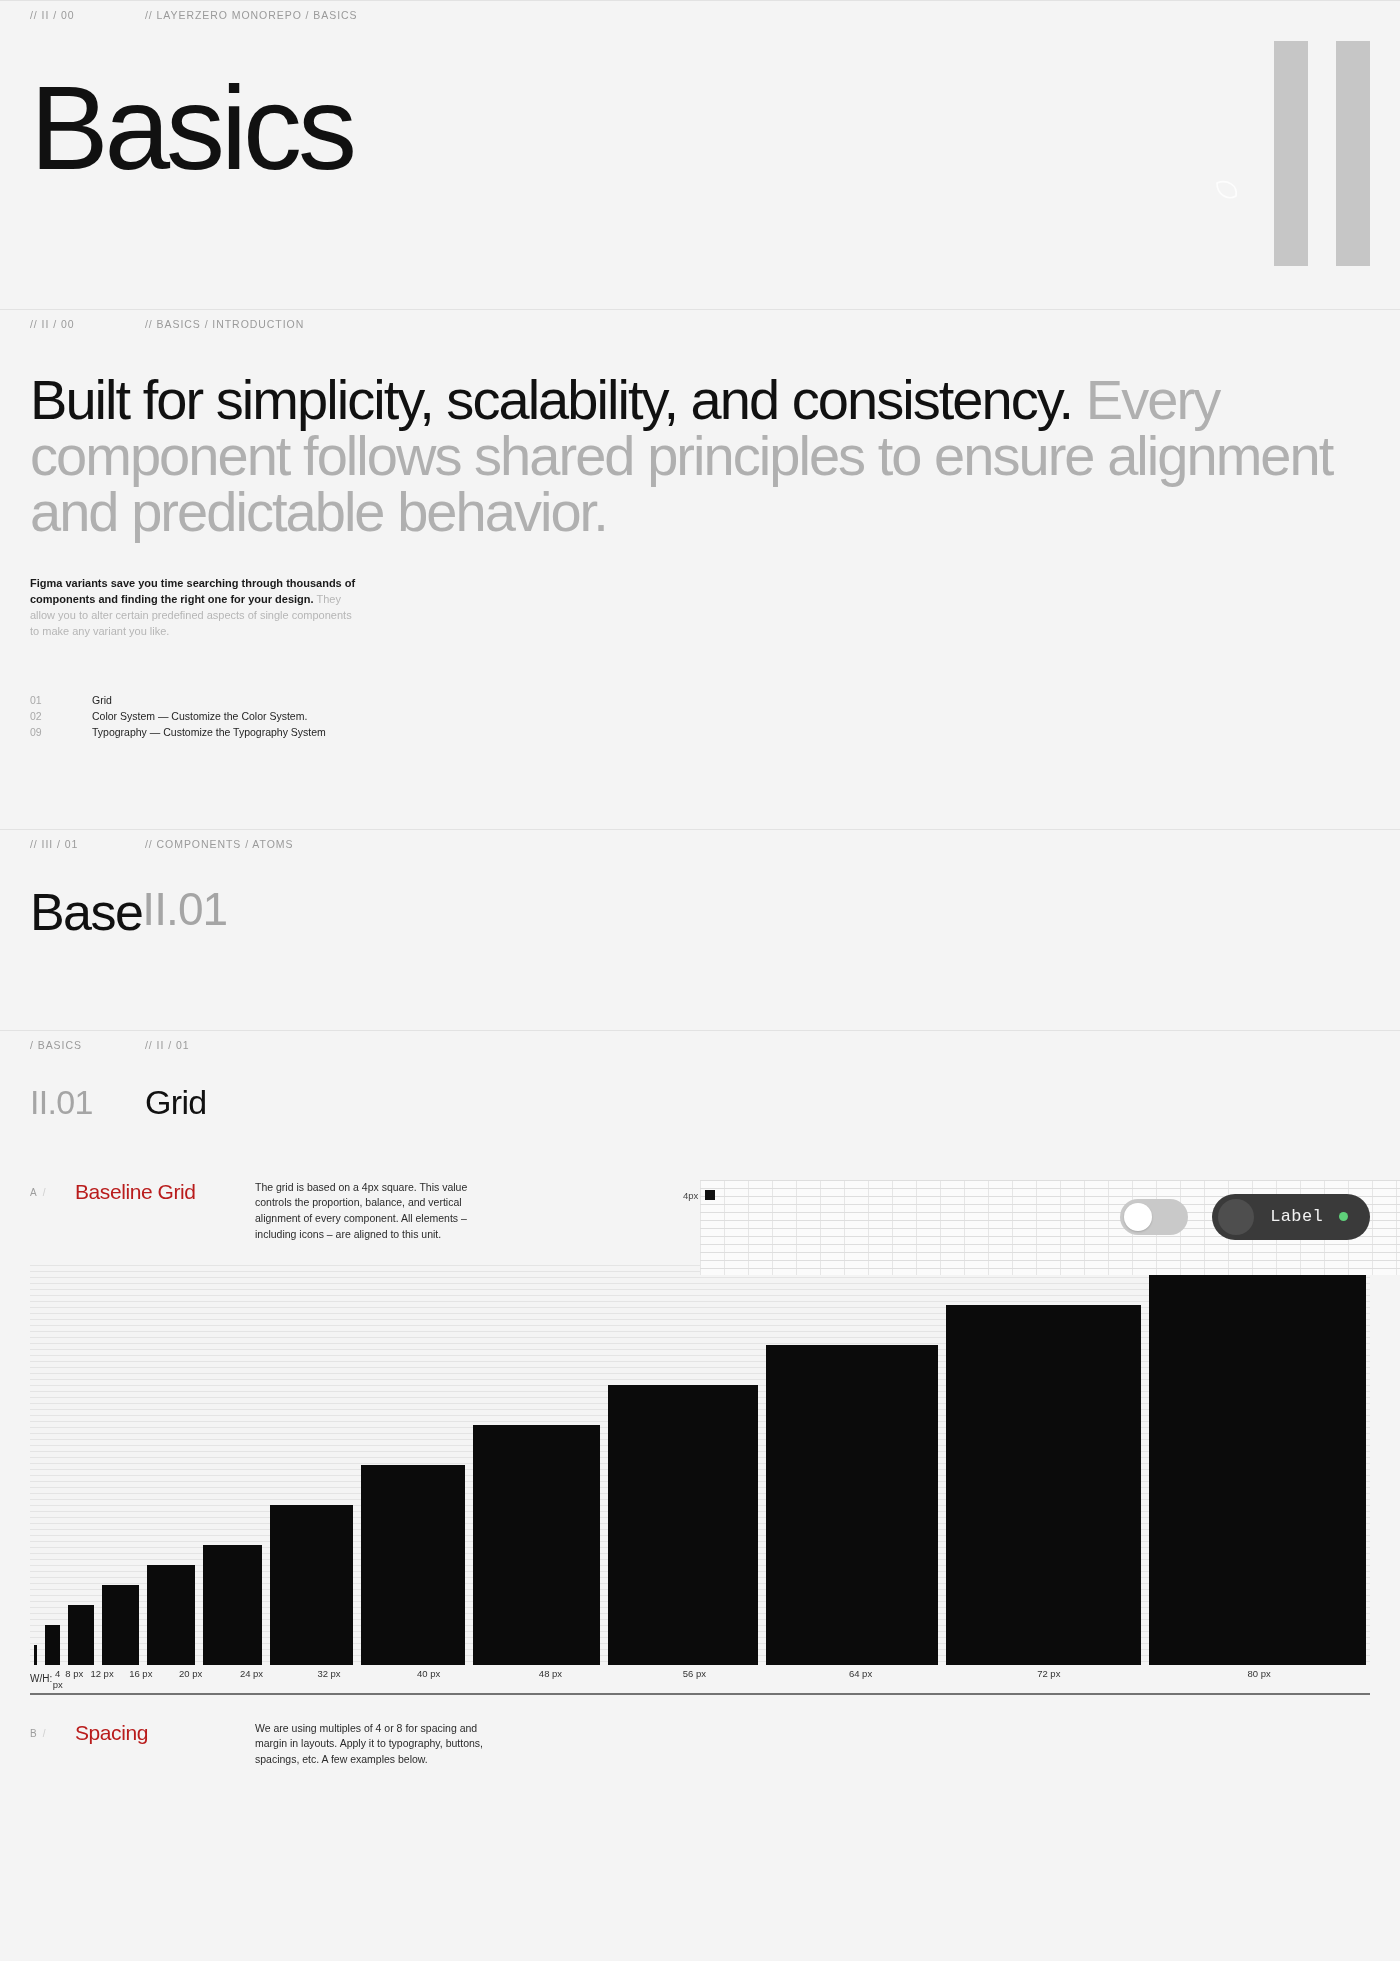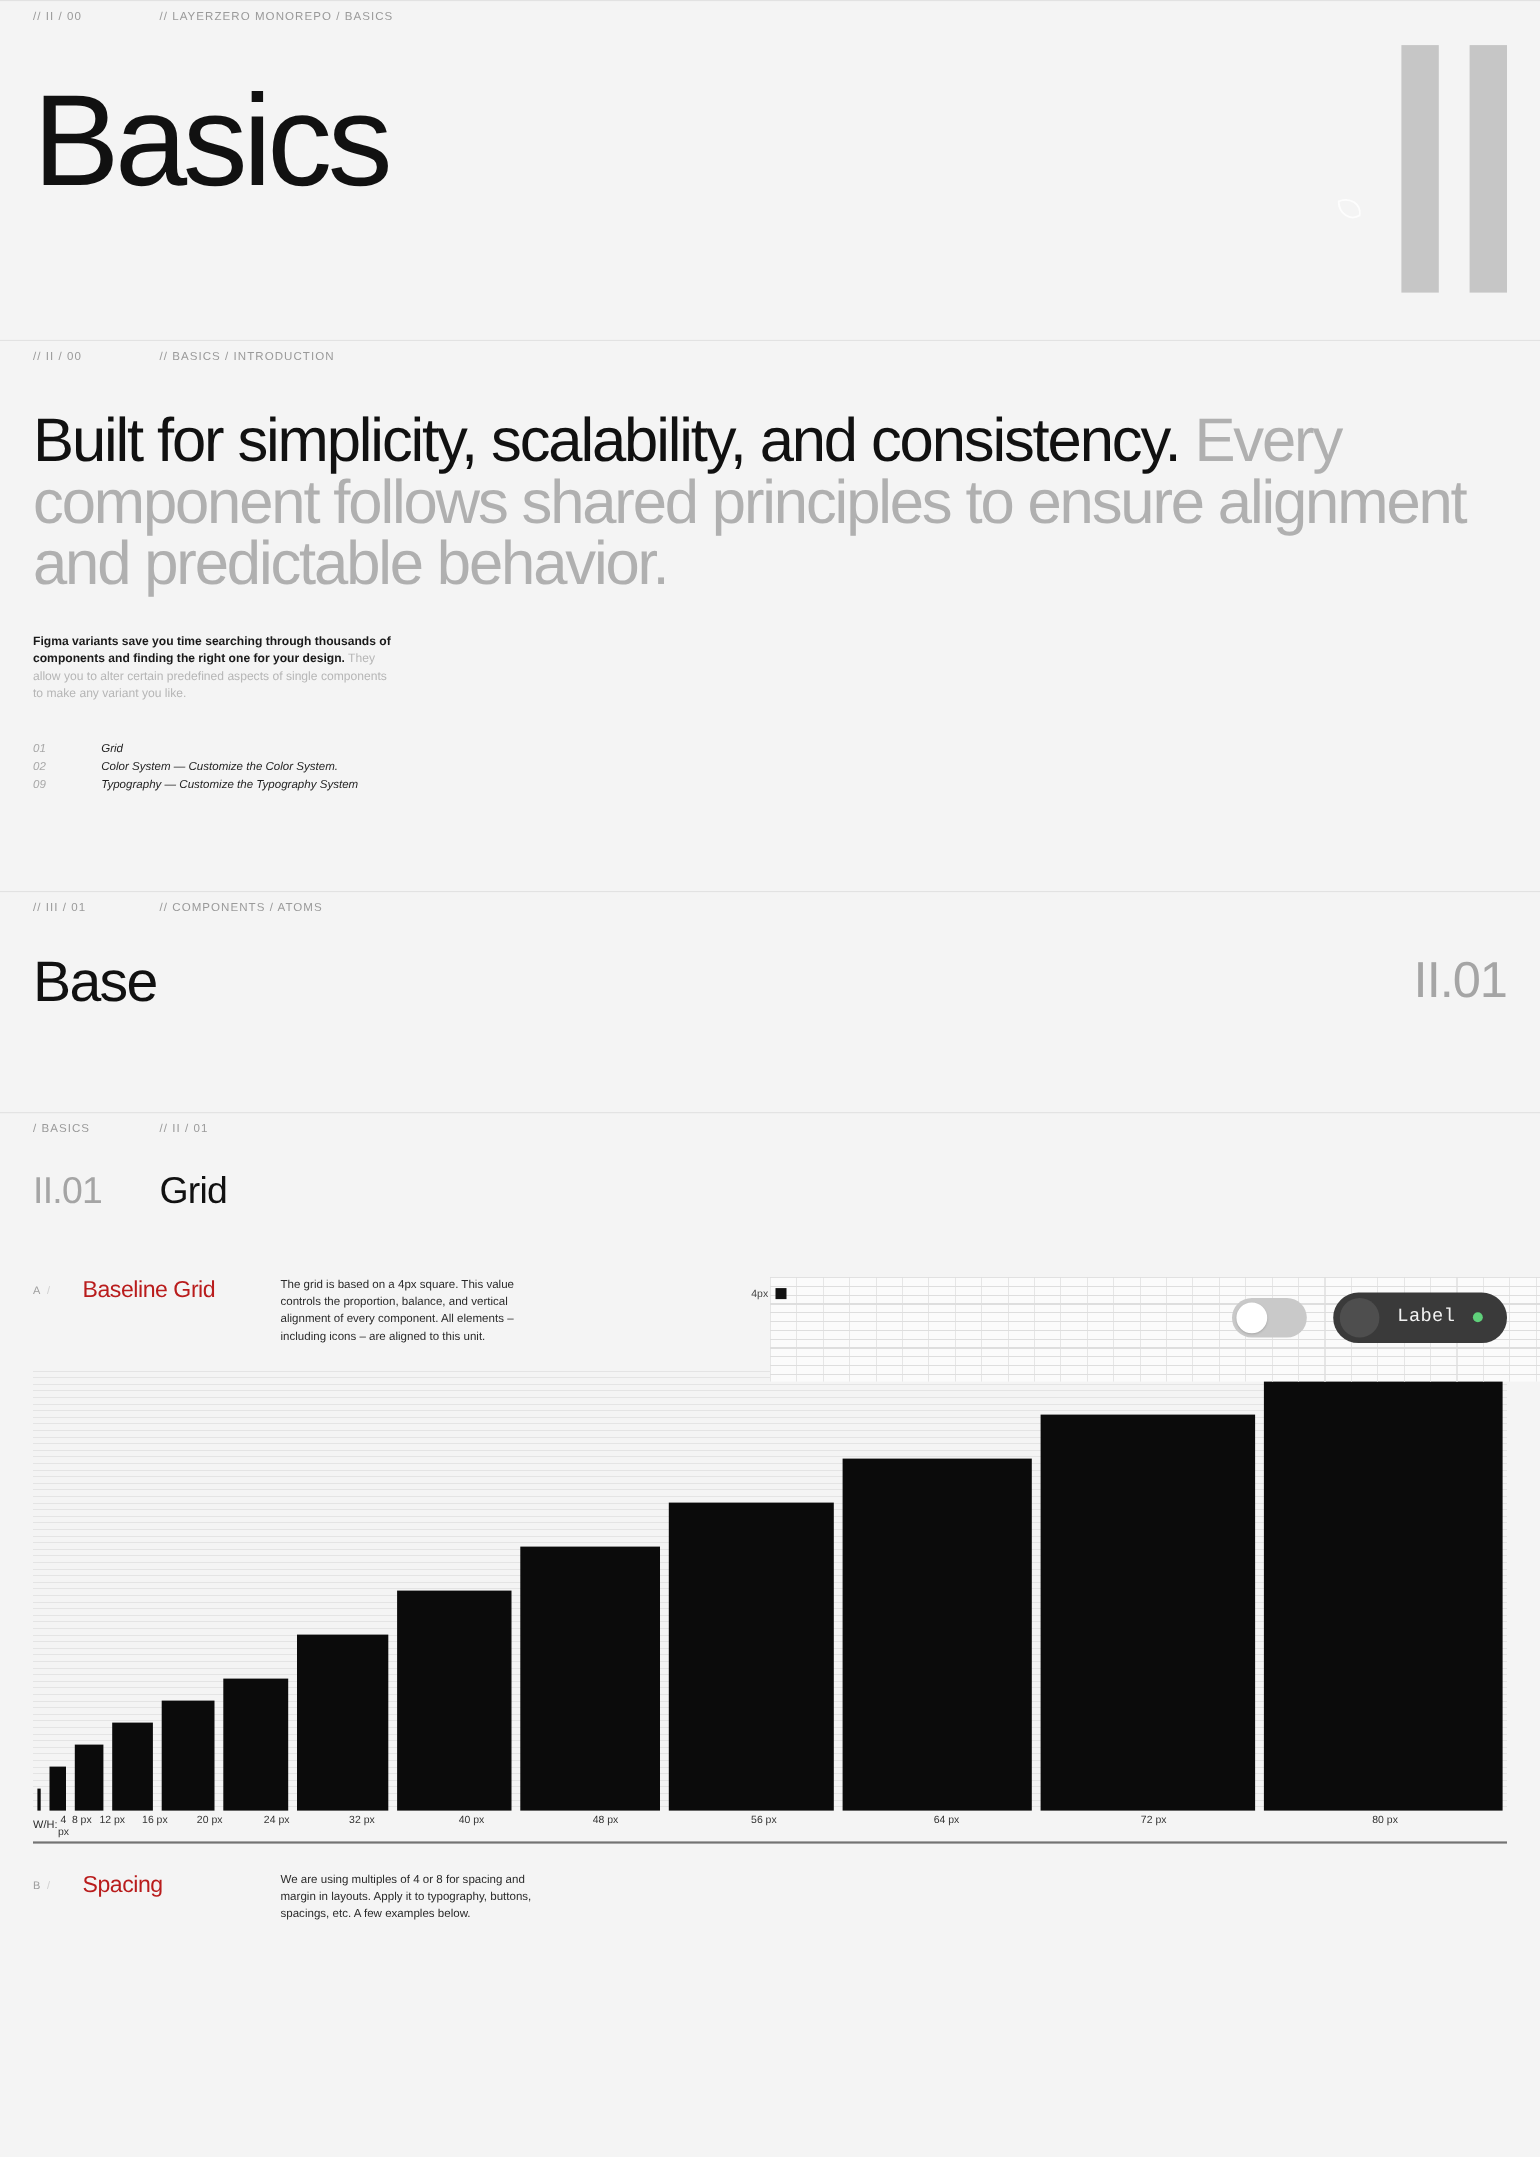--- a/index.html
+++ b/index.html
@@ -45,29 +45,29 @@
   }
   .headline .muted { color:#b0b0b0; }
 
   .para {
     margin-top:36px; width:330px;
     font-size:11px; line-height:1.45;
   }
   .para .strong { color:#1a1a1a; font-weight:700; }
   .para .soft { color:#b6b6b6; font-weight:400; }
 
-  .toclist { margin-top:33px; font-size:10.5px; line-height:1.55;font-style:italic; }
+  .toclist { margin-top:52px; font-size:10.5px; line-height:1.55; }
   .tocrow { display:flex; }
   .tocrow .num { width:62px; color:#a9a9a9; }
   .tocrow .lbl { color:#1f1f1f; }
 
   
   .base-sec { margin-top:88px; }
   .base-head {
-    display:flex; align-items:flex-start; justify-content:space-between;
+    display:flex; align-items:flex-start; 
     padding:28px 30px 0 30px;
   }
   .base-title { font-size:52px; letter-spacing:-0.03em; line-height:1; }
   .base-num { font-size:46px; color:#a5a5a5; letter-spacing:-0.02em; line-height:1; }
   .base-spacer { height:92px; }
 
   
   .grid-head { display:flex; align-items:baseline; padding:24px 30px 0 30px; gap:0; }
   .grid-num { font-size:34px; color:#a5a5a5; letter-spacing:-0.02em; width:115px; }
   .grid-name { font-size:34px; color:#111; letter-spacing:-0.02em; }

